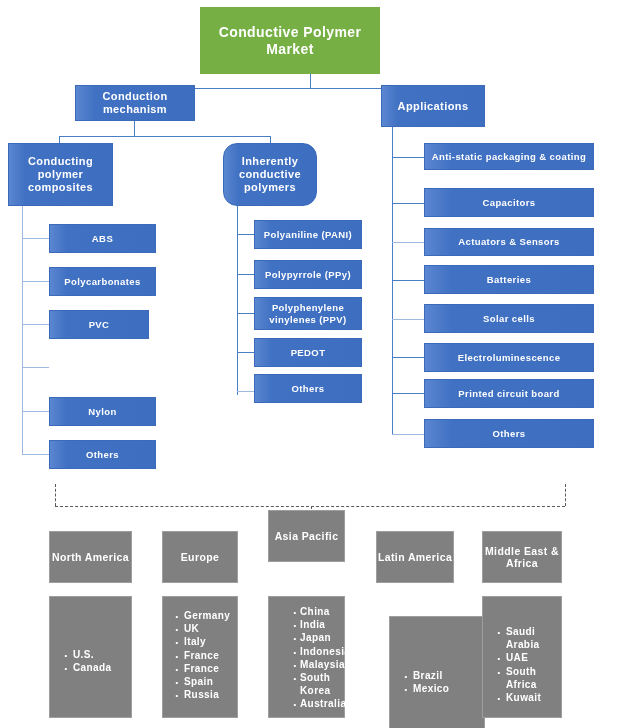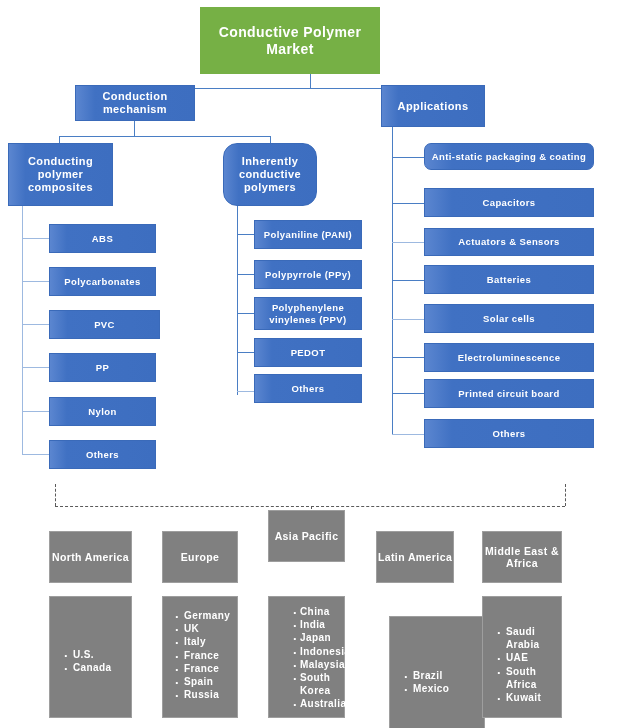--- a/index.html
+++ b/index.html
@@ -171,25 +171,22 @@
   <div class="node blue lvl3" style="left:223px; top:143px; width:94px; height:63px;border-radius:14px;">
     <span>Inherently conductive polymers</span>
   </div>
 
   <div class="node blue leaf" style="left:49px; top:224px; width:107px; height:29px;">
     <span>ABS</span>
   </div>
   <div class="node blue leaf" style="left:49px; top:267px; width:107px; height:29px;">
     <span>Polycarbonates</span>
   </div>
-  <div class="node blue leaf" style="left:49px; top:310px; width:111px; height:29px;justify-content:center;">
+  <div class="node blue leaf" style="left:49px; top:310px; width:100px; height:29px;justify-content:center;">
     <span>PVC</span>
-  </div>
-  <div class="node blue leaf" style="left:49px; top:353px; width:107px; height:29px;">
-    <span>PP</span>
   </div>
   <div class="node blue leaf" style="left:49px; top:397px; width:107px; height:29px;">
     <span>Nylon</span>
   </div>
   <div class="node blue leaf" style="left:49px; top:440px; width:107px; height:29px;">
     <span>Others</span>
   </div>
 
   <div class="node blue leaf" style="left:254px; top:220px; width:108px; height:29px;">
     <span>Polyaniline  (PANI)</span>
@@ -200,21 +197,21 @@
   <div class="node blue leaf" style="left:254px; top:297px; width:108px; height:33px;">
     <span>Polyphenylene vinylenes (PPV)</span>
   </div>
   <div class="node blue leaf" style="left:254px; top:338px; width:108px; height:29px;">
     <span>PEDOT</span>
   </div>
   <div class="node blue leaf" style="left:254px; top:374px; width:108px; height:29px;">
     <span>Others</span>
   </div>
 
-  <div class="node blue leaf" style="left:424px; top:143px; width:170px; height:27px;border-radius:7px;">
+  <div class="node blue leaf" style="left:424px; top:143px; width:170px; height:27px;">
     <span>Anti-static packaging &amp; coating</span>
   </div>
   <div class="node blue leaf" style="left:424px; top:188px; width:170px; height:29px;">
     <span>Capacitors</span>
   </div>
   <div class="node blue leaf" style="left:424px; top:228px; width:170px; height:28px;">
     <span>Actuators &amp; Sensors</span>
   </div>
   <div class="node blue leaf" style="left:424px; top:265px; width:170px; height:29px;">
     <span>Batteries</span>

